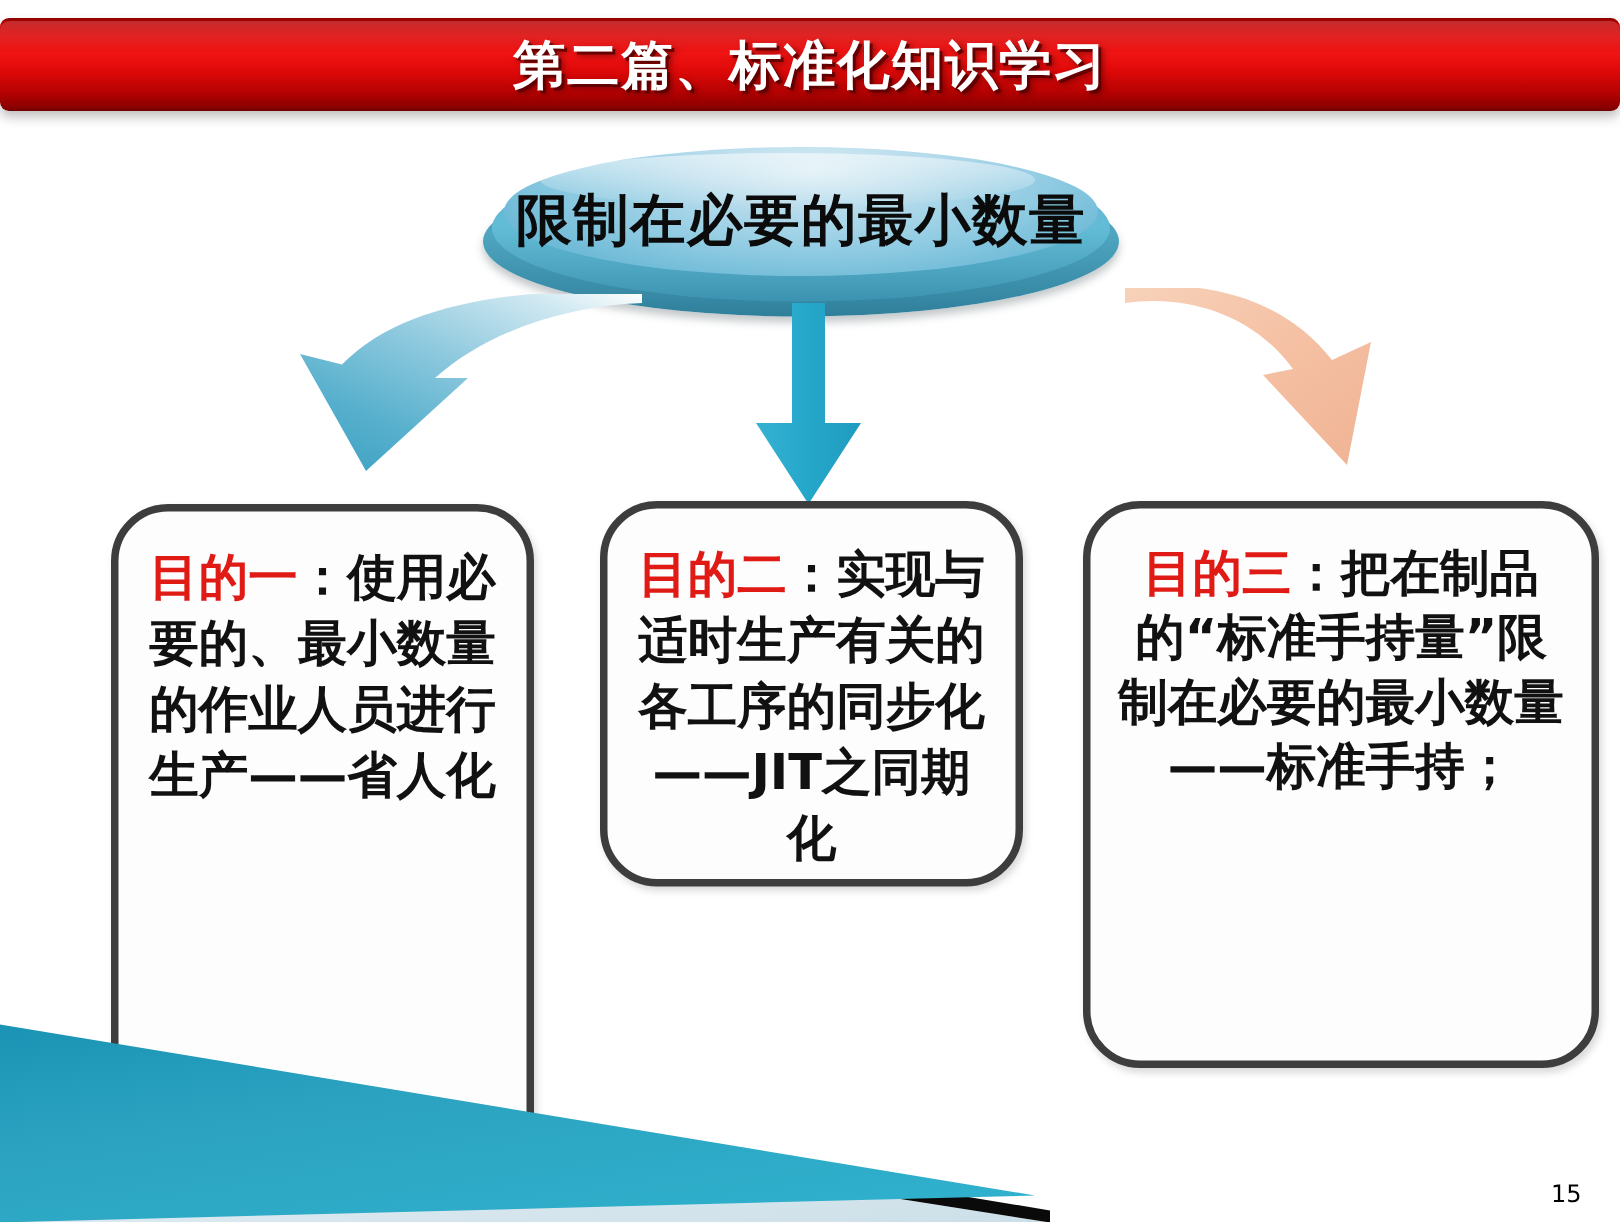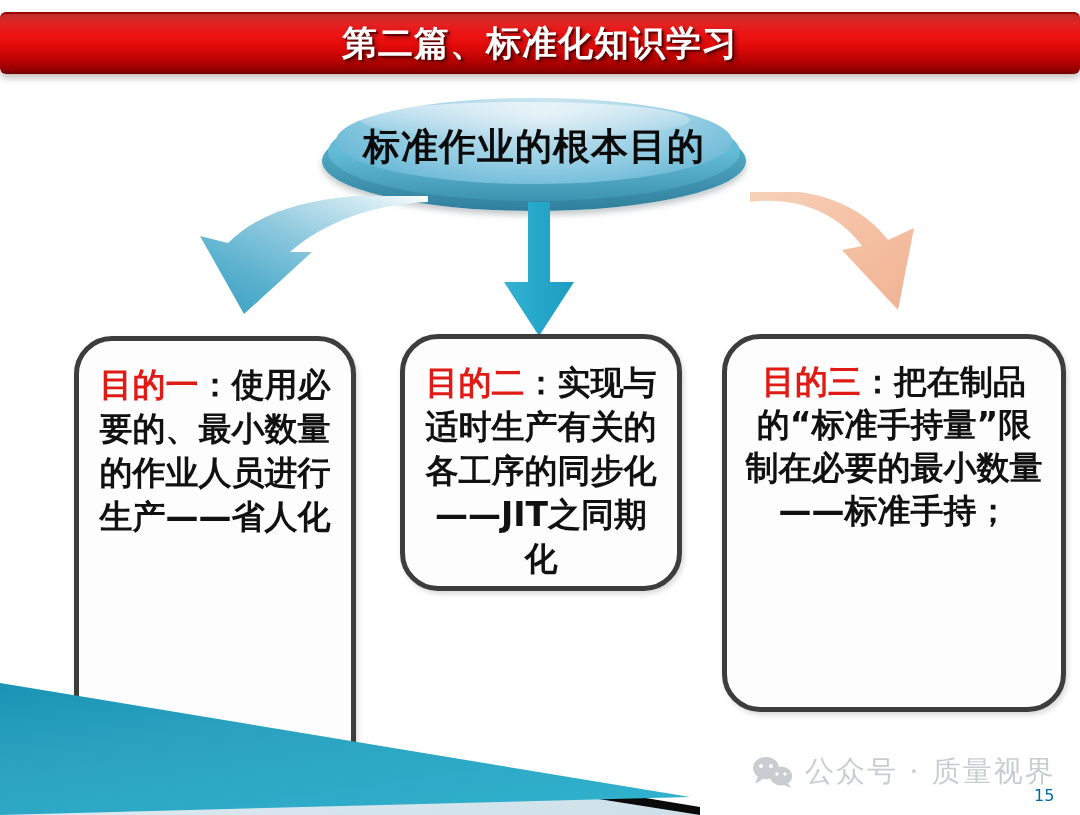--- a/index.html
+++ b/index.html
@@ -212,39 +212,39 @@
     font-size: 29px;
     color: #c9cdd1;
     letter-spacing: 2px;
     white-space: nowrap;
   }
   .page-number {
     position: absolute;
     left: 1034px;
     top: 786px;
     font-size: 16px;
-    color: #0369a1;
+    color: #000000;
   }
 </style>
 </head>
 <body>
 
 <div id="slide">
 
   <div class="banner">
     <div class="banner-sheen"></div>
     <div class="banner-title">第二篇、标准化知识学习</div>
   </div>
 
   <div class="disc-wrap">
     <div class="disc-base"></div>
     <div class="disc-mid"></div>
     <div class="disc-top"></div>
     <div class="disc-gloss"></div>
-    <div class="disc-label">标准作业的根本目的</div>
+    <div class="disc-label">限制在必要的最小数量</div>
   </div>
 
   <svg class="arrow-left-svg" viewBox="0 0 250 120">
     <defs>
       <linearGradient id="gradLeft" x1="1" y1="0" x2="0.1" y2="1">
         <stop offset="0%" stop-color="#ffffff"></stop>
         <stop offset="18%" stop-color="#cfe8f1"></stop>
         <stop offset="48%" stop-color="#8ec9de"></stop>
         <stop offset="78%" stop-color="#57b0cd"></stop>
         <stop offset="100%" stop-color="#3fa2c3"></stop>
@@ -320,29 +320,16 @@
       </linearGradient>
     </defs>
 
     <polygon points="0,40 700,150 700,150 0,150" fill="url(#gradWedgeLight)"></polygon>
 
     <polygon points="0,26 700,142 700,150 0,40" fill="#0a0a0a"></polygon>
 
     <polygon points="0,18 690,132 0,150" fill="url(#gradWedge)"></polygon>
   </svg>
 
-  <div class="watermark">
-    <svg class="wm-icon" width="42" height="32" viewBox="0 0 42 32">
-      <ellipse cx="14" cy="12" rx="13" ry="11" fill="#c9cdd1"></ellipse>
-      <polygon points="6,20 3,28 11,23" fill="#c9cdd1"></polygon>
-      <circle cx="9" cy="10" r="2" fill="#ffffff"></circle>
-      <circle cx="19" cy="10" r="2" fill="#ffffff"></circle>
-      <ellipse cx="29" cy="20" rx="11" ry="9.5" fill="#c9cdd1"></ellipse>
-      <polygon points="36,27 39,32 32,29" fill="#c9cdd1"></polygon>
-      <circle cx="25" cy="18" r="1.7" fill="#ffffff"></circle>
-      <circle cx="33" cy="18" r="1.7" fill="#ffffff"></circle>
-    </svg>
-    <span class="wm-text">公众号 · 质量视界</span>
-  </div>
 
   <div class="page-number">15</div>
 
 </div>
 
 </body></html>

